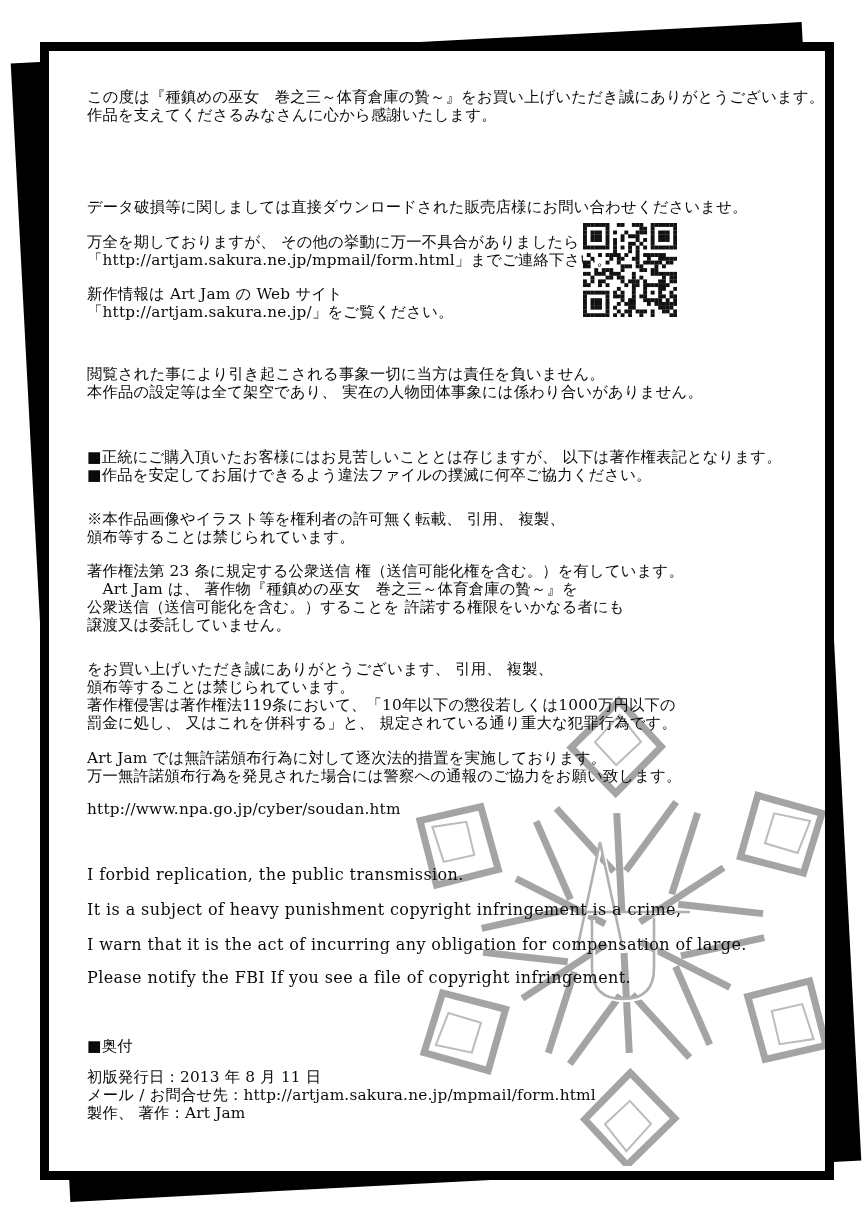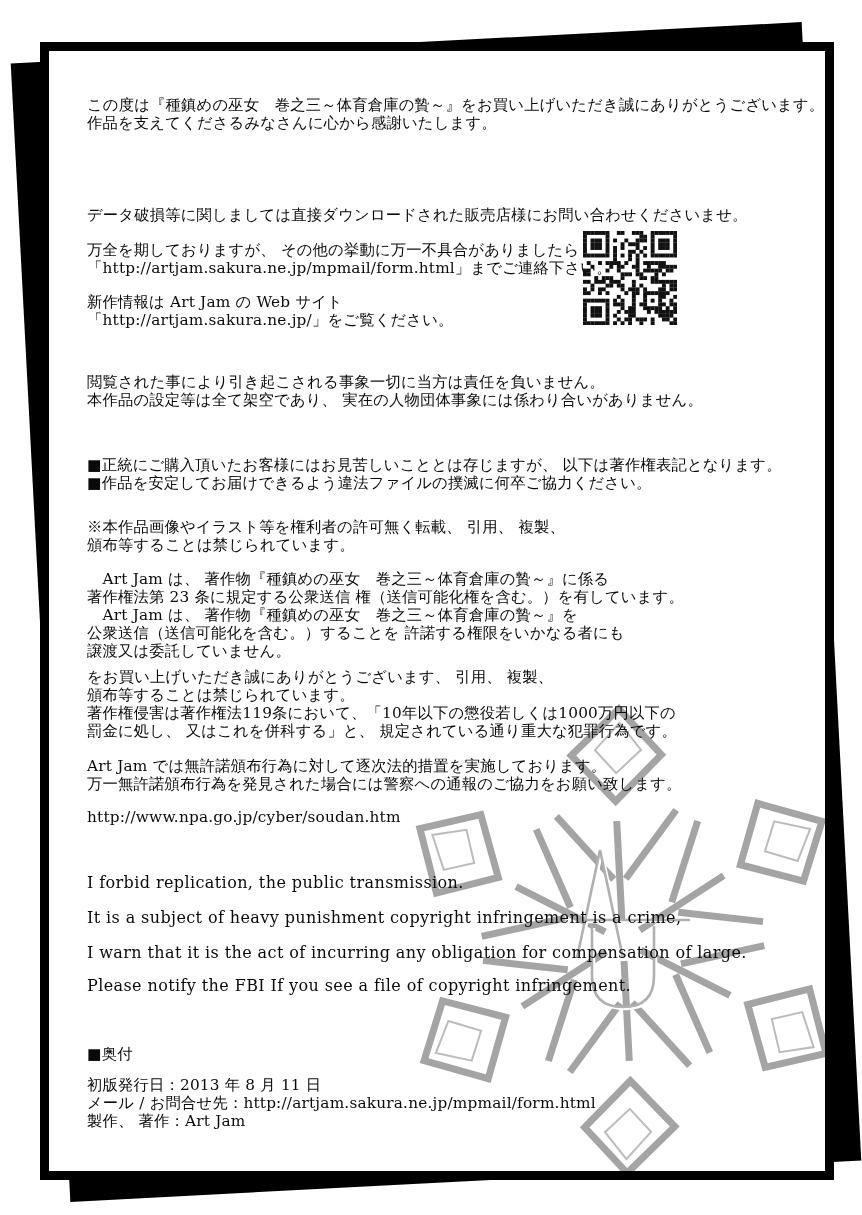--- a/index.html
+++ b/index.html
@@ -8,21 +8,21 @@
     overflow:hidden;font-family:"DejaVu Serif","Liberation Serif",serif;color:#0a0a0a;
   }
   .backing{
     position:absolute;left:40px;top:42px;width:792px;height:1140px;
     background:#000;transform:rotate(-3deg);
   }
   .sheet{
     position:absolute;left:40px;top:42px;width:794px;height:1138px;
     box-sizing:border-box;border:9px solid #000;background:#fff;overflow:hidden;
   }
-  .content{position:absolute;left:0;top:0;right:0;bottom:0;margin-top:8px;}
+  .content{position:absolute;left:0;top:0;right:0;bottom:0;}
   .blk{
     position:absolute;left:38px;white-space:nowrap;
     font-size:15.3px;line-height:18px;letter-spacing:.2px;z-index:3;
   }
   .en{font-size:16px;line-height:19px;letter-spacing:.4px;text-align:center;}
   .wm{position:absolute;left:354px;top:645px;width:440px;height:470px;z-index:1;}
   .qr{position:absolute;left:534px;top:172px;width:94px;height:94px;z-index:3;}
   .flake{stroke:#a4a4a4;stroke-width:7;fill:none;}
   .flake-inner{stroke:#bcbcbc;stroke-width:2;fill:none;}
   .mono{stroke:#b0b0b0;stroke-width:2.6;fill:none;}
@@ -404,21 +404,20 @@
         <div>■正統にご購入頂いたお客様にはお見苦しいこととは存じますが、 以下は著作権表記となります。</div>
         <div>■作品を安定してお届けできるよう違法ファイルの撲滅に何卒ご協力ください。</div>
       </div>
 
       <div class="blk" style="top:459px">
         <div>※本作品画像やイラスト等を権利者の許可無く転載、 引用、 複製、</div>
         <div>頒布等することは禁じられています。</div>
       </div>
 
       <div class="blk" style="top:511px">
-        <div>　Art Jam は、 著作物『種鎮めの巫女　巻之三～体育倉庫の贄～』に係る</div>
         <div>著作権法第 23 条に規定する公衆送信 権（送信可能化権を含む。）を有しています。</div>
         <div>　Art Jam は、 著作物『種鎮めの巫女　巻之三～体育倉庫の贄～』を</div>
         <div>公衆送信（送信可能化を含む。）することを 許諾する権限をいかなる者にも</div>
         <div>譲渡又は委託していません。</div>
       </div>
 
       <div class="blk" style="top:609px">
         <div>をお買い上げいただき誠にありがとうございます、 引用、 複製、</div>
         <div>頒布等することは禁じられています。</div>
         <div>著作権侵害は著作権法119条において、「10年以下の懲役若しくは1000万円以下の</div>

